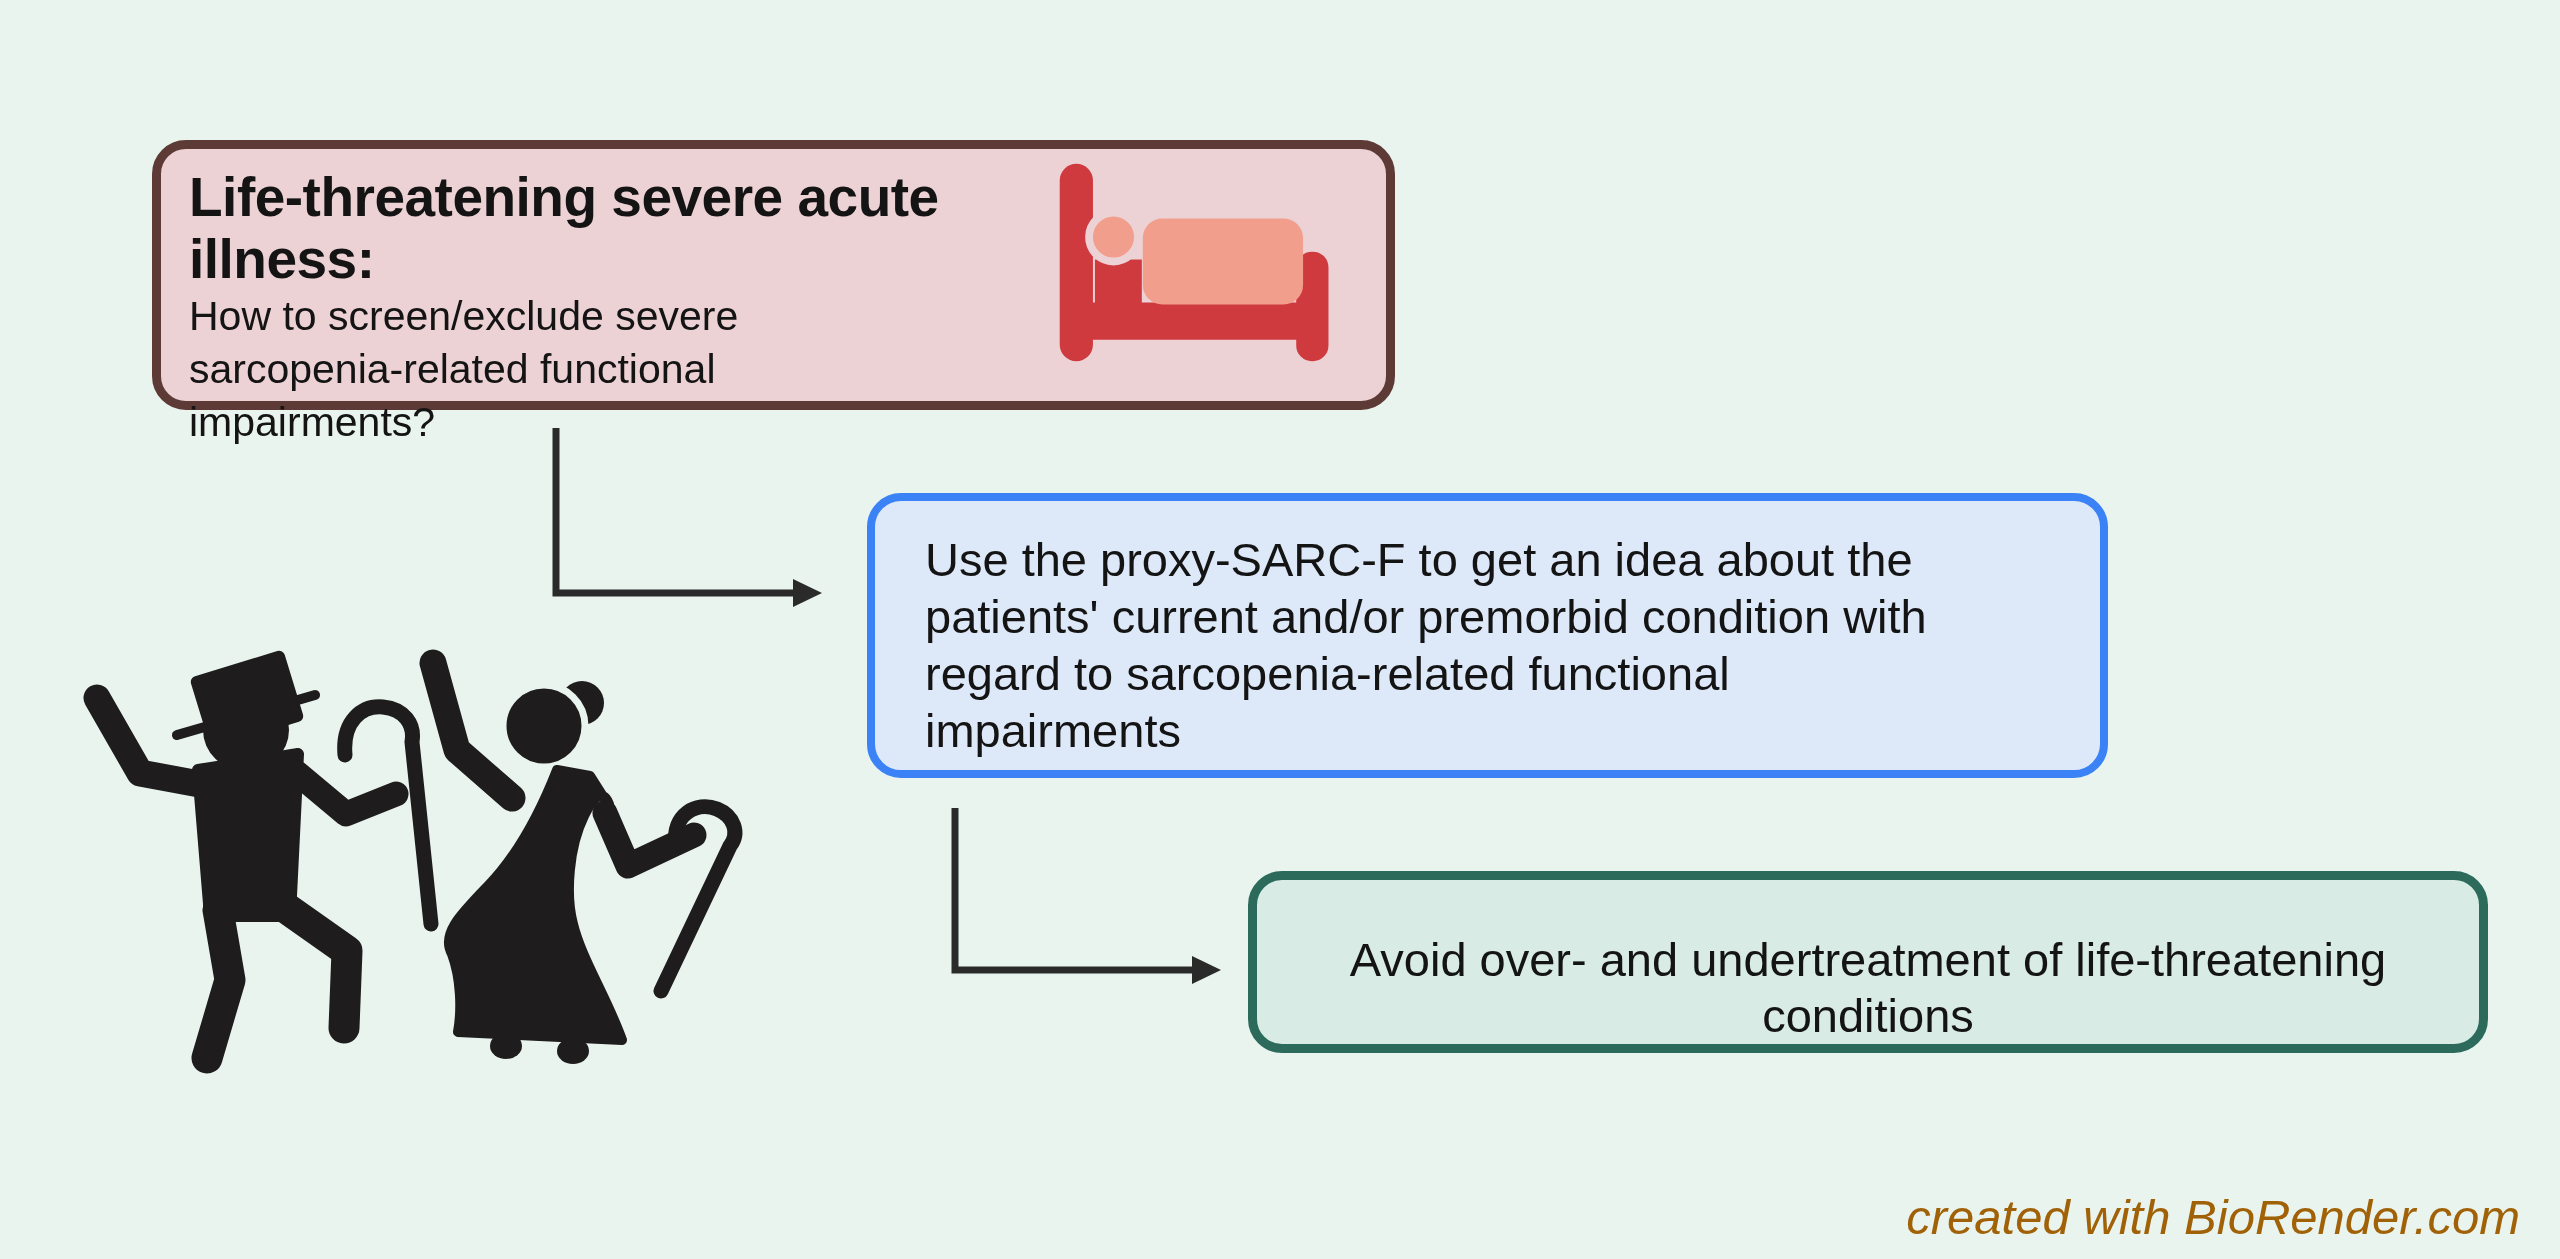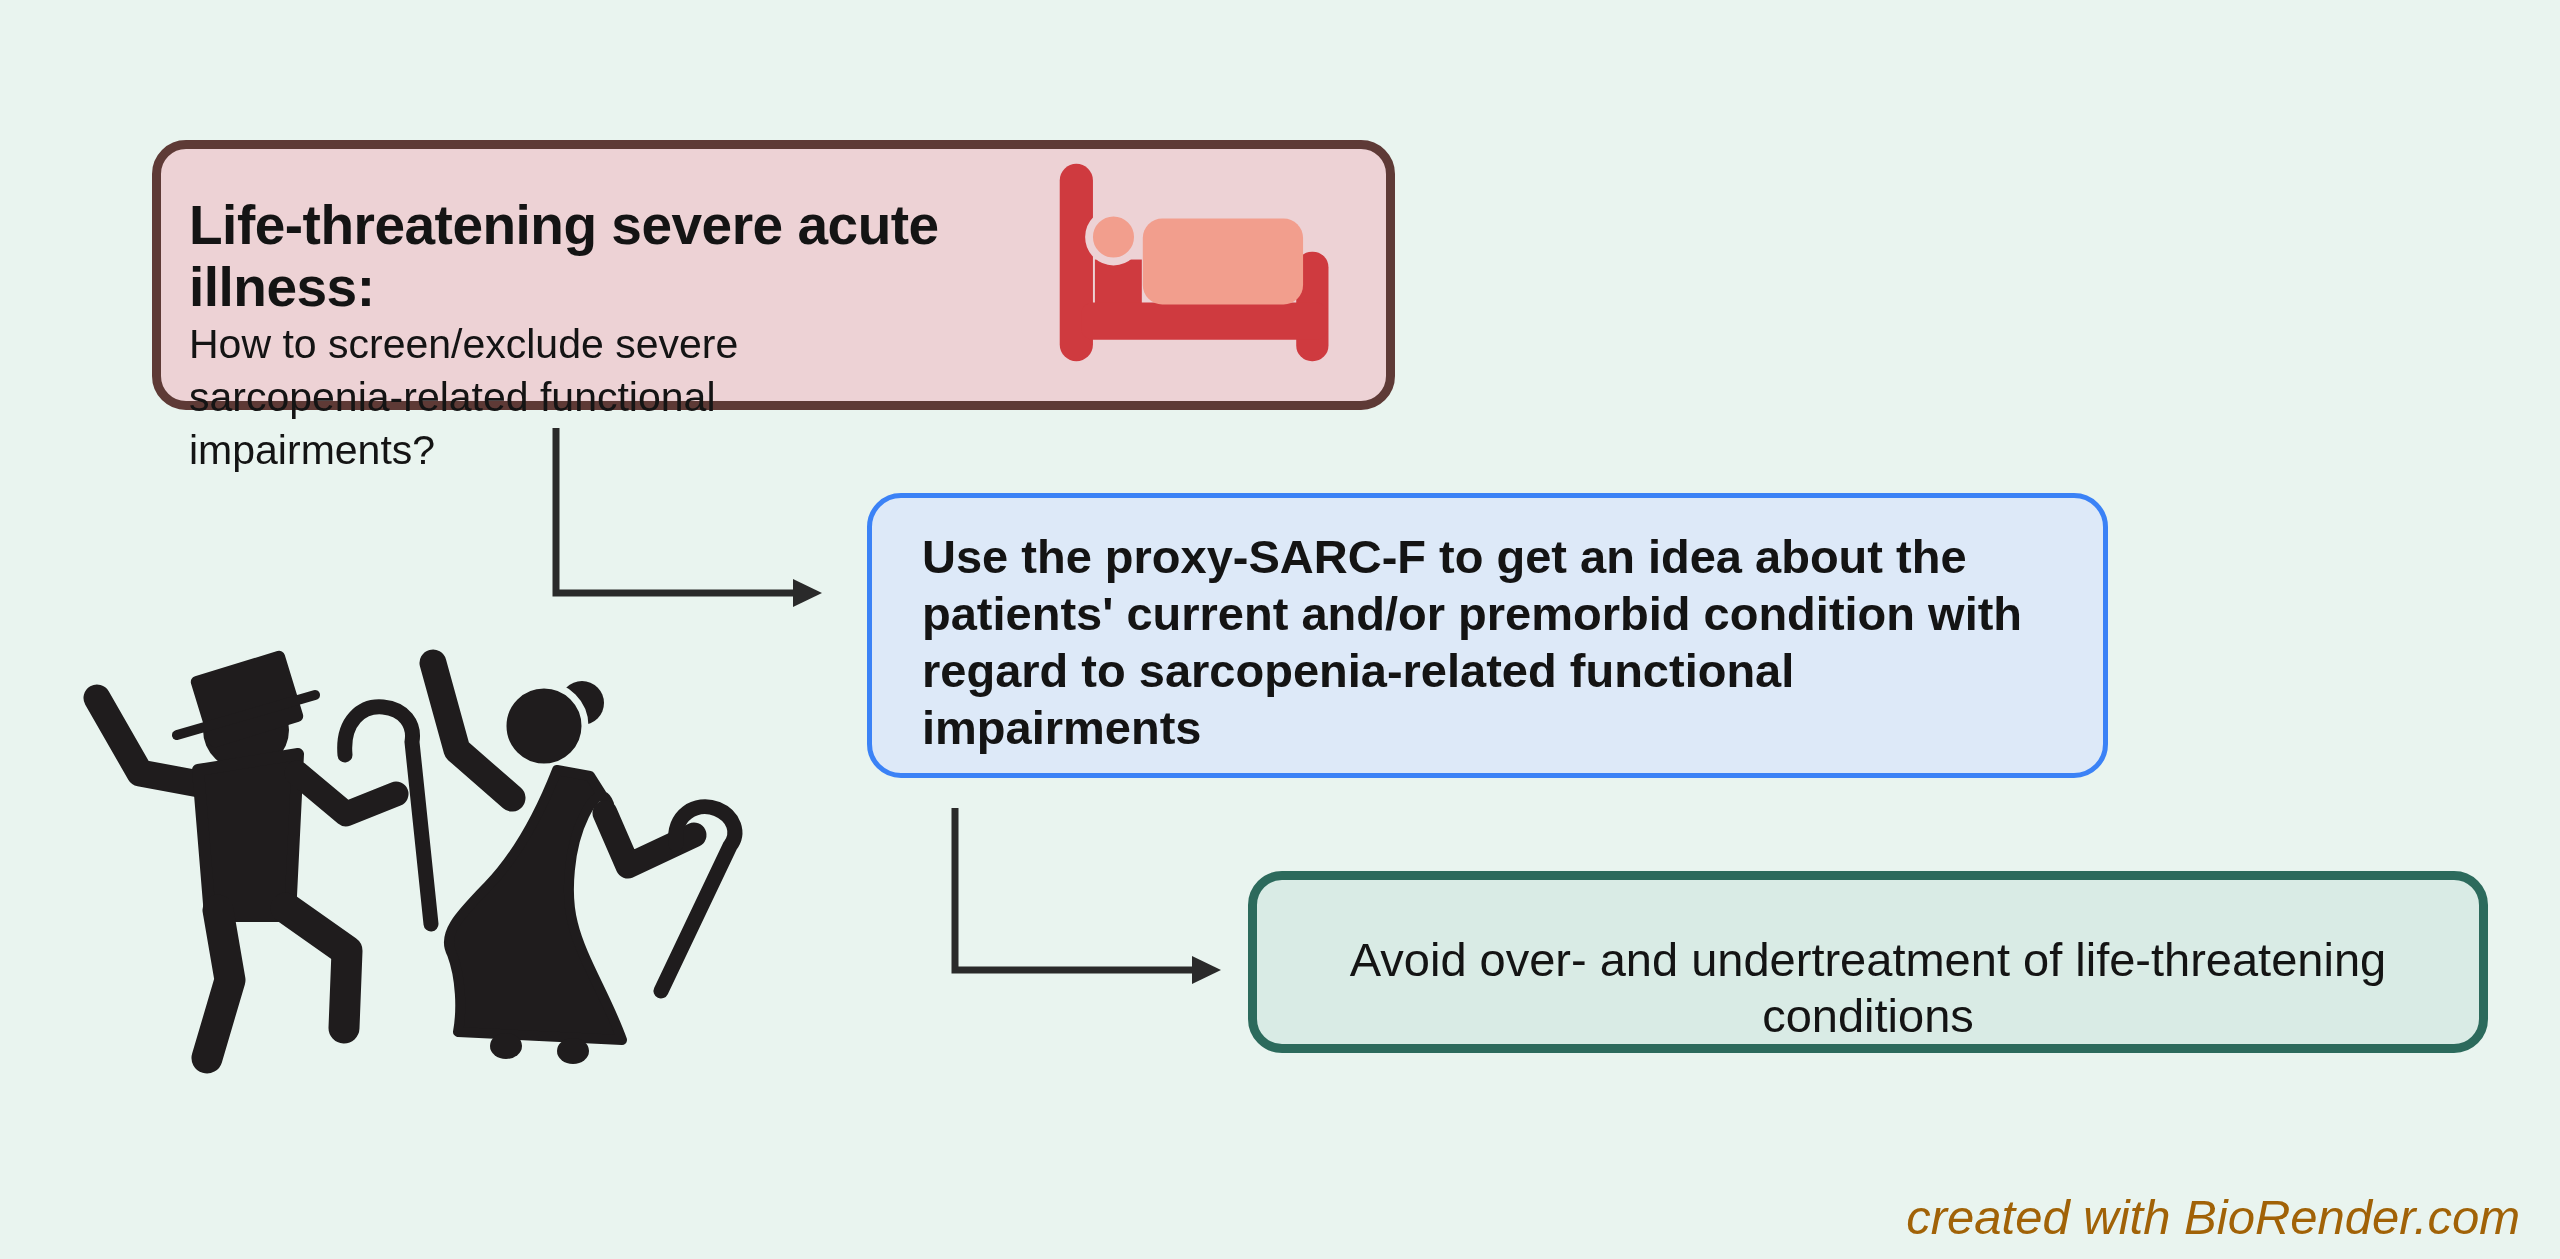--- a/index.html
+++ b/index.html
@@ -19,33 +19,32 @@
   .box-illness{
     left:152px;top:140px;width:1243px;height:270px;
     background:#edd2d5;
     border:9px solid #5e3a36;
   }
   .box-illness .text{
     position:absolute;left:28px;top:18px;width:900px;
   }
   .box-illness .title{
     font-size:55px;font-weight:bold;line-height:1.12;
-    white-space:pre-line;letter-spacing:-0.5px;margin-top:28px;
+    white-space:pre-line;letter-spacing:-0.5px;
   }
   .box-illness .body{
     font-size:41px;line-height:53px;white-space:pre-line;
   }
   .bed-icon-wrap{
     position:absolute;right:40px;top:5px;width:295px;height:215px;
   }
   .box-proxy{
     left:867px;top:493px;width:1241px;height:285px;
     background:#dde9f8;
-    border:5px solid #3b82f6;
-    font-weight:bold;
+    border:8px solid #3b82f6;
   }
   .box-proxy .body{
     position:absolute;left:50px;top:30px;width:1160px;
     font-size:47px;line-height:57px;white-space:pre-line;
   }
   .box-outcome{
     left:1248px;top:871px;width:1240px;height:182px;
     background:#d9ebe5;
     border:9px solid #2c6a5c;
     display:flex;align-items:flex-end;justify-content:center;

